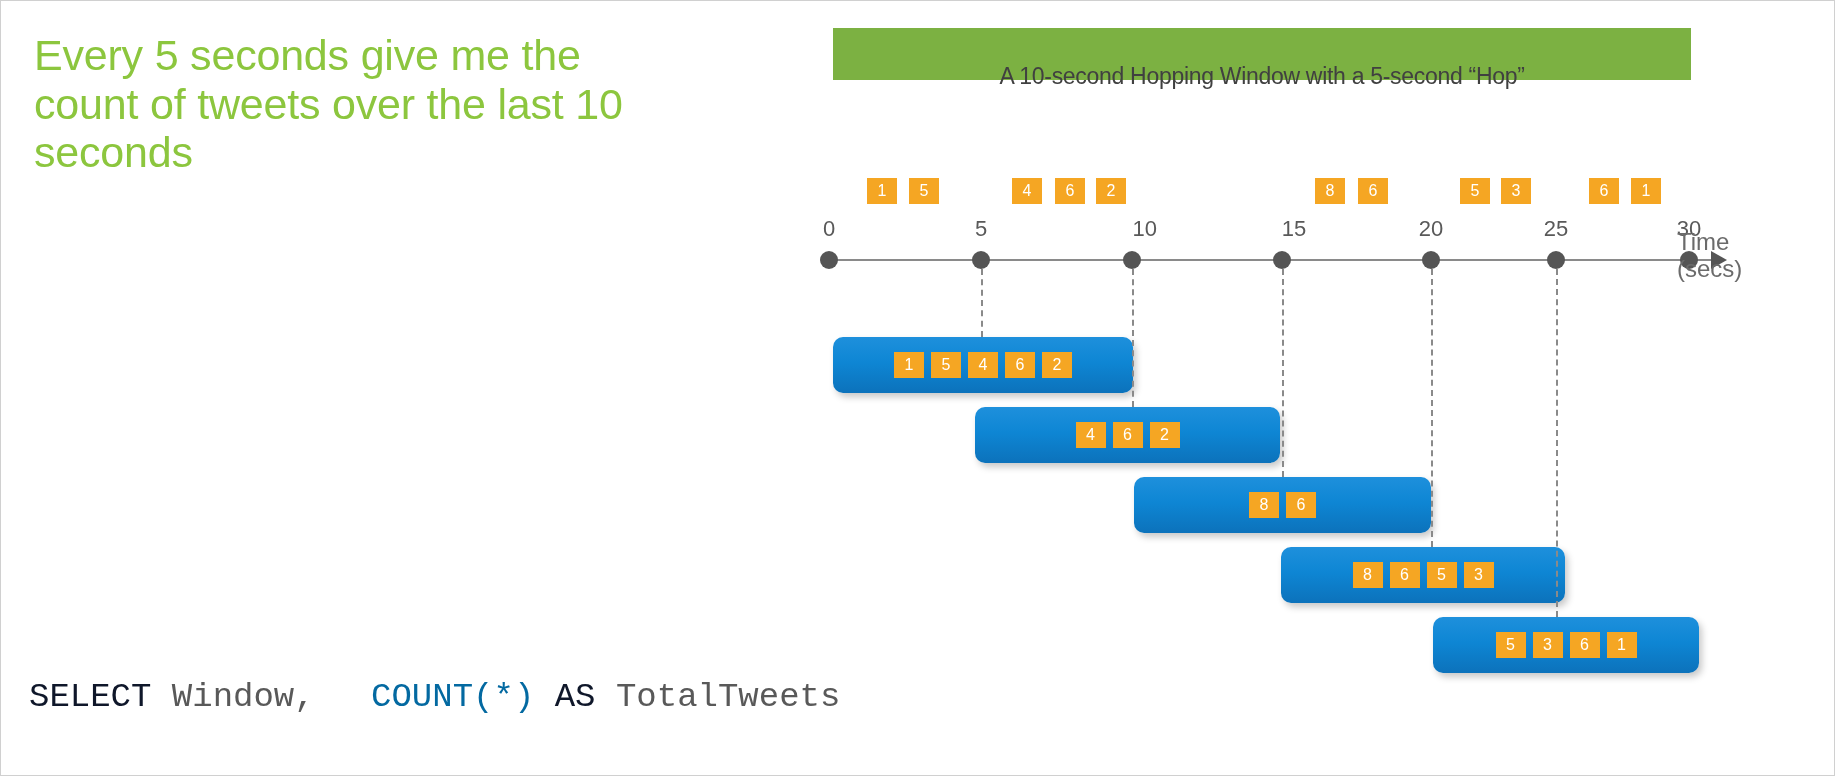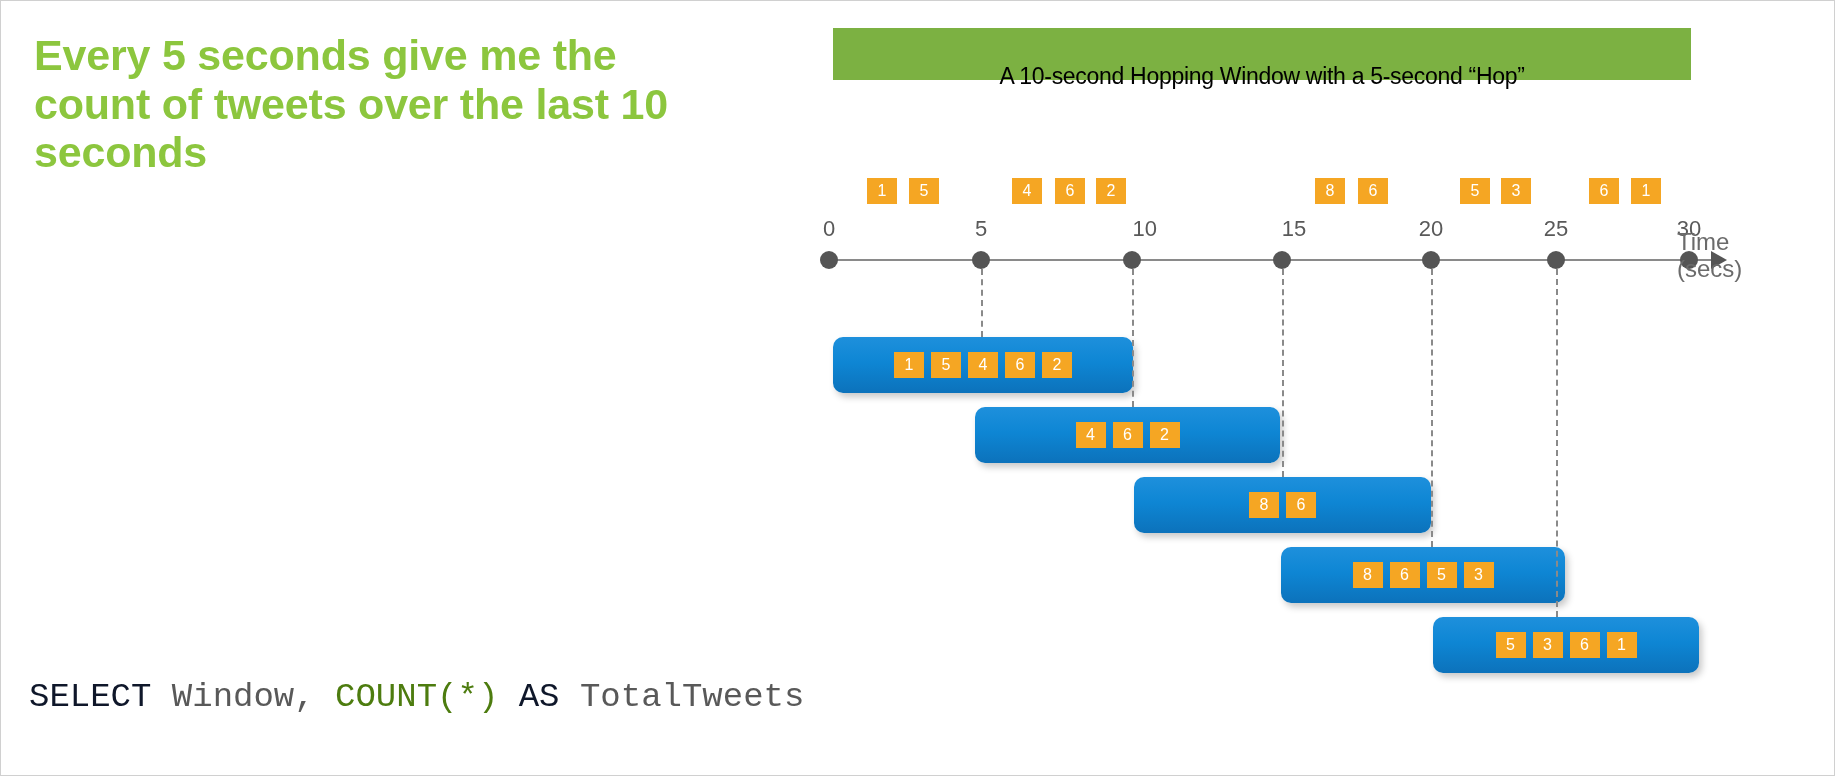--- a/index.html
+++ b/index.html
@@ -24,38 +24,38 @@
   
   #headline {
     position: absolute;
     left: 33px;
     top: 30px;
     width: 660px;
     font-size: 43px;
     line-height: 1.13;
     color: #8CC63E;
     font-family: "Liberation Sans", sans-serif;
-    font-weight: 700;
+    font-weight: 400;
     letter-spacing: -0.2px;
   }
 
   
   #banner {
     position: absolute;
     left: 832px;
     top: 27px;
     width: 858px;
     height: 52px;
     background: #7CB142;
     display: flex;
     align-items: center;
     justify-content: center;
   }
   #banner-text {
-    color: #000000;
+    color: #404040;
     font-size: 23px;
     font-family: "Liberation Sans", sans-serif;
     letter-spacing: -0.3px;
     margin-top: 44px;
   }
 
   
   #timeline {
     position: absolute;
     left: 0;
@@ -158,21 +158,21 @@
   #sql {
     position: absolute;
     left: 28px;
     top: 578px;
     font-family: "Liberation Mono", "DejaVu Sans Mono", monospace;
     font-size: 34px;
     line-height: 1.40;
     white-space: pre;
   }
   .kw   { color: #0f172a; }
-  .fn   { color: #4d7c0f; }
+  .fn   { color: #0369a1; margin-left: 36px; }
   .id   { color: #595959; }
 </style>
 </head>
 <body>
 
 <div id="slide">
 
   <div id="headline">Every 5 seconds give me the count of tweets over the last 10 seconds</div>
 
   <div id="banner">

